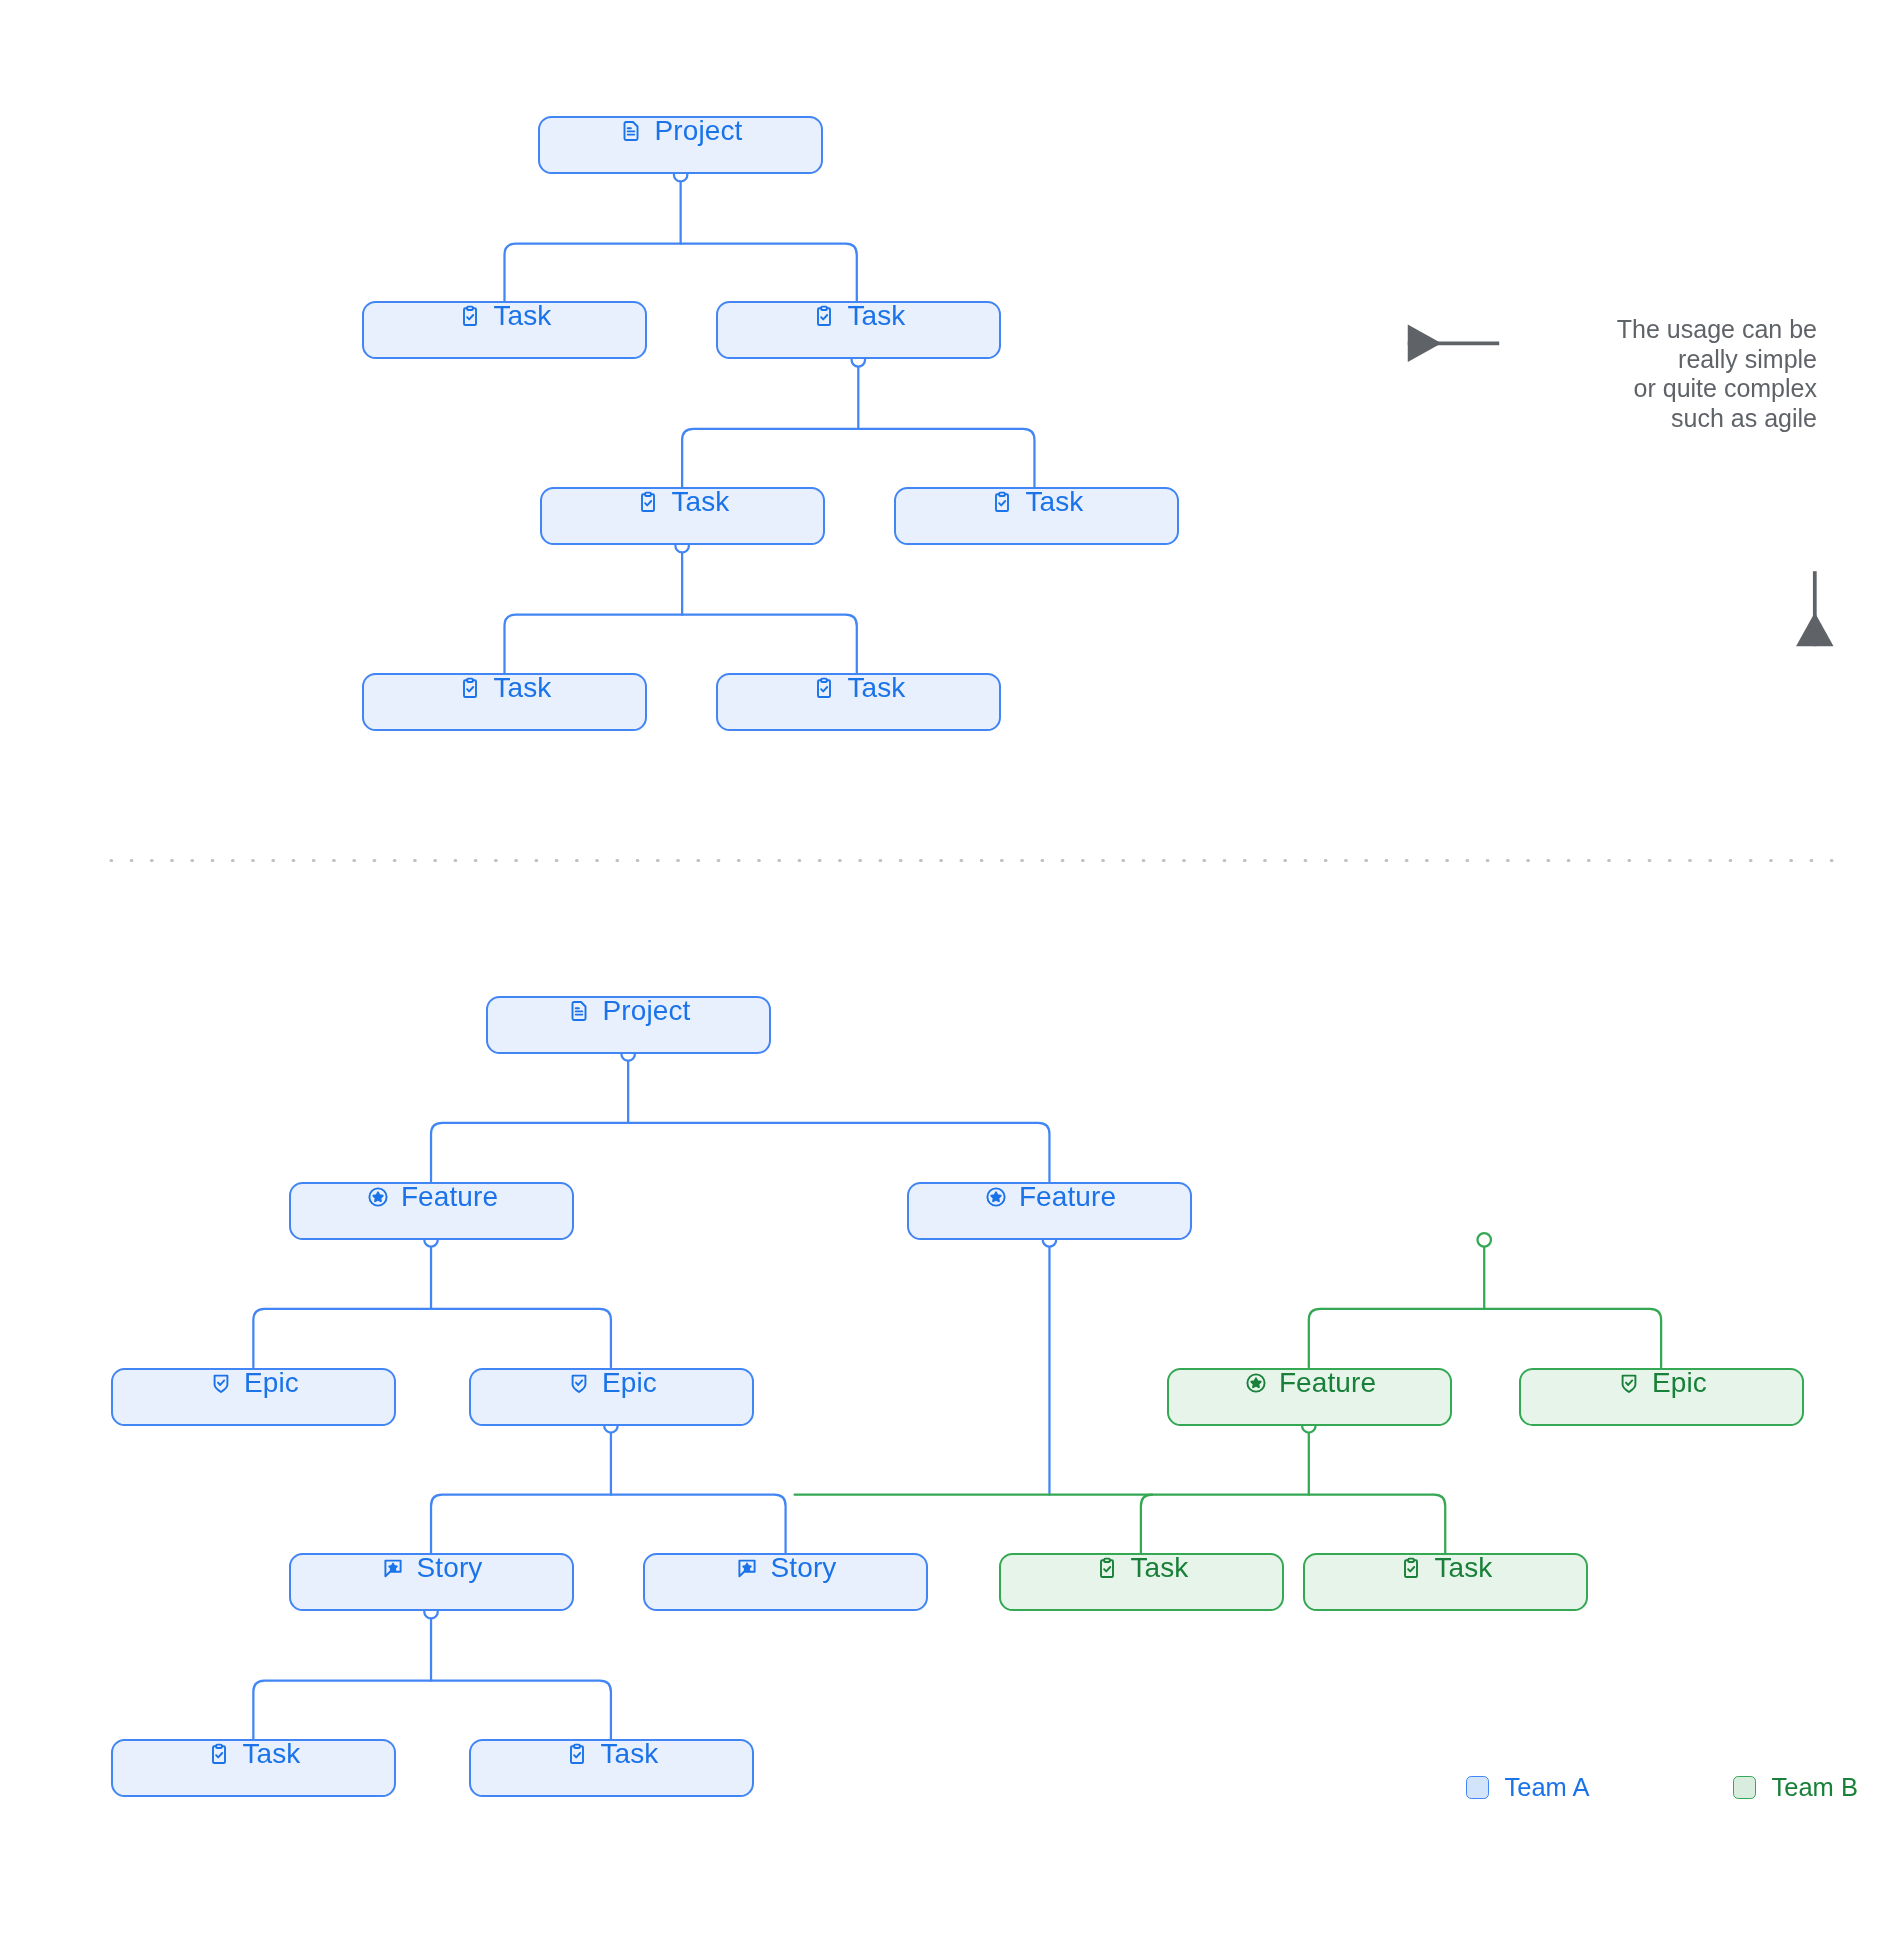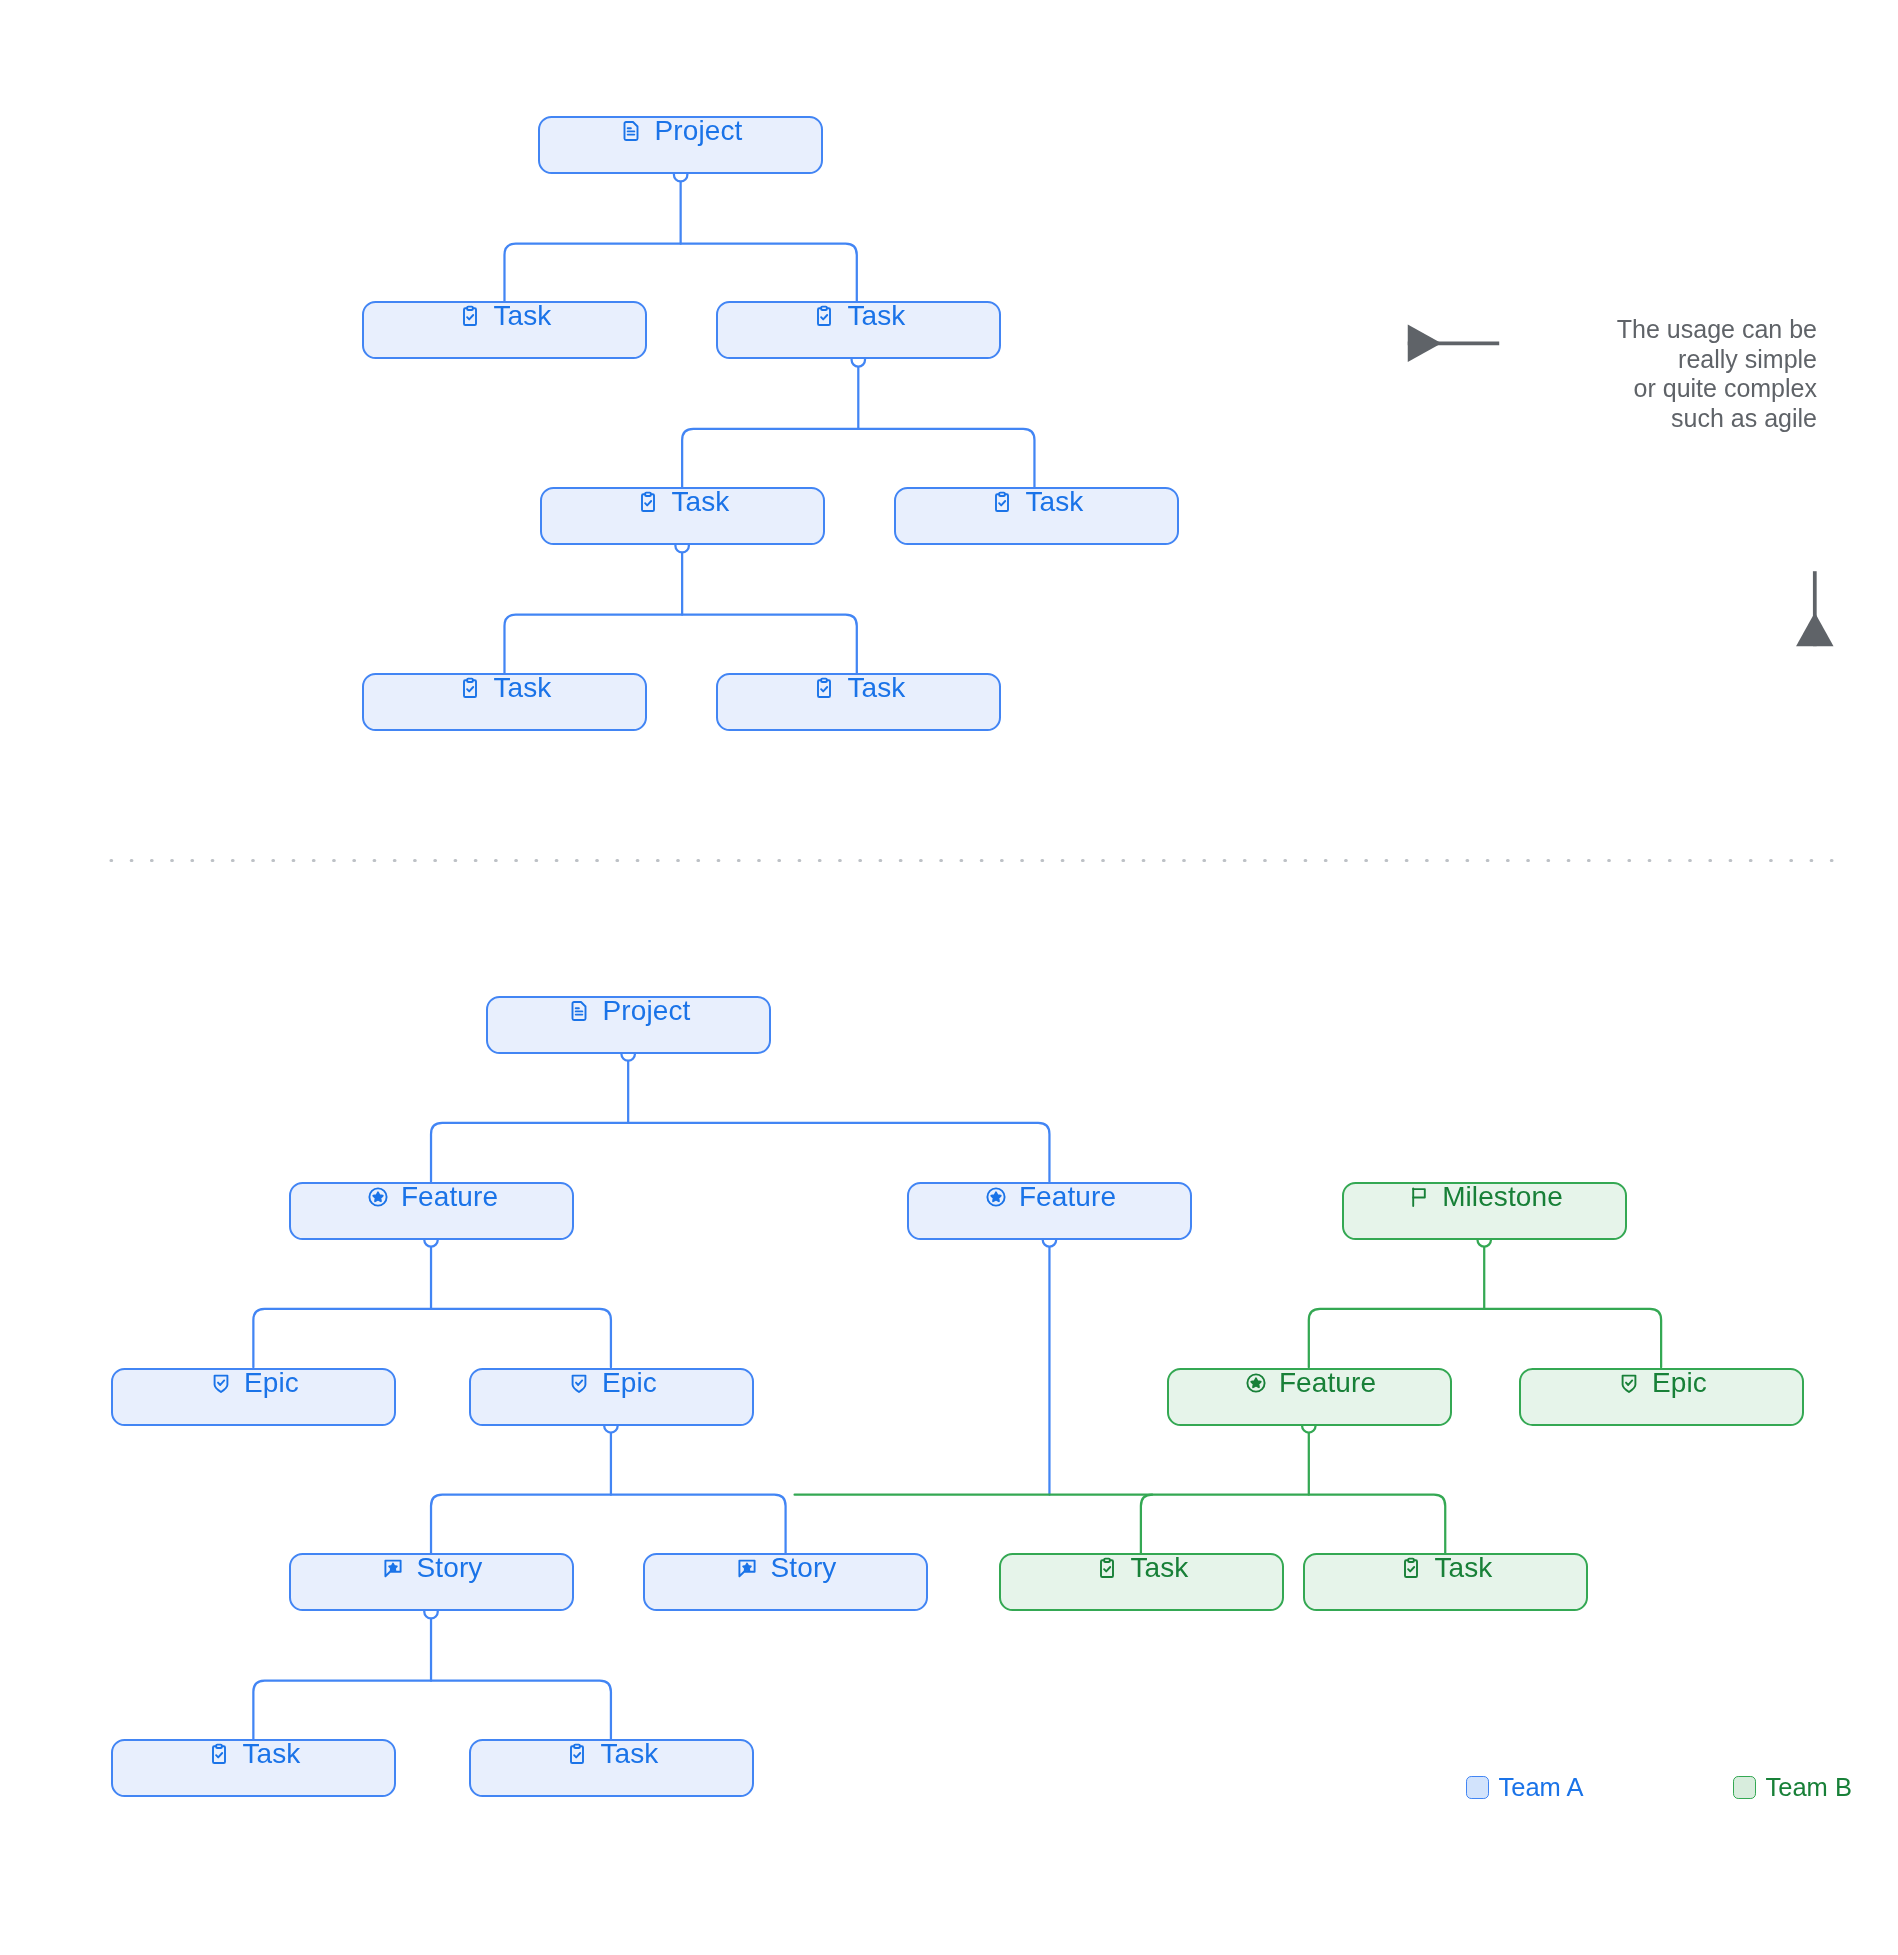--- a/index.html
+++ b/index.html
@@ -39,21 +39,21 @@
 
   .annotation {
     position: absolute;
     color: #5f6368;
     font-size: 25px;
     line-height: 1.18;
     text-align: right;
     white-space: pre-line;
   }
 
-  .legend { position: absolute; display: flex; align-items: center; gap: 10px; }
+  .legend { position: absolute; display: flex; align-items: center; gap: 16px; }
   .legend .swatch { width: 22.5px; height: 22.5px; border-radius: 5.2px; border-width: 1.9px; border-style: solid; box-sizing: border-box; }
   .legend .swatch.blue  { background: #d2e3fc; border-color: #4285f4; }
   .legend .swatch.green { background: #d8eddd; border-color: #34a853; }
   .legend .ltxt { font-size: 25.5px; }
   .legend .ltxt.blue  { color: #1a73e8; }
   .legend .ltxt.green { color: #188038; }
 </style>
 </head>
 <body>
 
@@ -219,29 +219,20 @@
     </div>
     <div class="node blue" style="left: 907px; top: 1182px; width: 285px; height: 58px;">
       <span class="ico">
         <svg viewBox="0 0 24 24" fill="none" stroke="currentColor" stroke-width="1.9">
           <circle cx="12" cy="12" r="8.6"></circle>
           <path d="M12 7.3l1.45 2.94 3.25.47-2.35 2.29.55 3.23L12 14.71l-2.9 1.52.55-3.23-2.35-2.29 3.25-.47z" fill="currentColor" stroke-linejoin="round"></path>
         </svg>
       </span>
       <span class="lbl">Feature</span>
     </div>
-    <div class="node green" style="left: 1342px; top: 1182px; width: 285px; height: 58px;">
-      <span class="ico">
-        <svg viewBox="0 0 24 24" fill="none" stroke="currentColor" stroke-width="1.9" stroke-linecap="round" stroke-linejoin="round">
-          <path d="M6.2 21V3.4"></path>
-          <path d="M6.2 4.1h11.6v8.4H6.2"></path>
-        </svg>
-      </span>
-      <span class="lbl">Milestone</span>
-    </div>
     <div class="node blue" style="left: 111px; top: 1368px; width: 285px; height: 58px;">
       <span class="ico">
         <svg viewBox="0 0 24 24" fill="none" stroke="currentColor" stroke-width="1.9" stroke-linecap="round" stroke-linejoin="round">
           <path d="M5.6 4.6h12.8v9.1c0 2.3-1.4 4-6.4 7.3-5-3.3-6.4-5-6.4-7.3z"></path>
           <path d="M9 11.6l2.2 2.4 4-4.6"></path>
         </svg>
       </span>
       <span class="lbl">Epic</span>
     </div>
     <div class="node blue" style="left: 469px; top: 1368px; width: 285px; height: 58px;">

